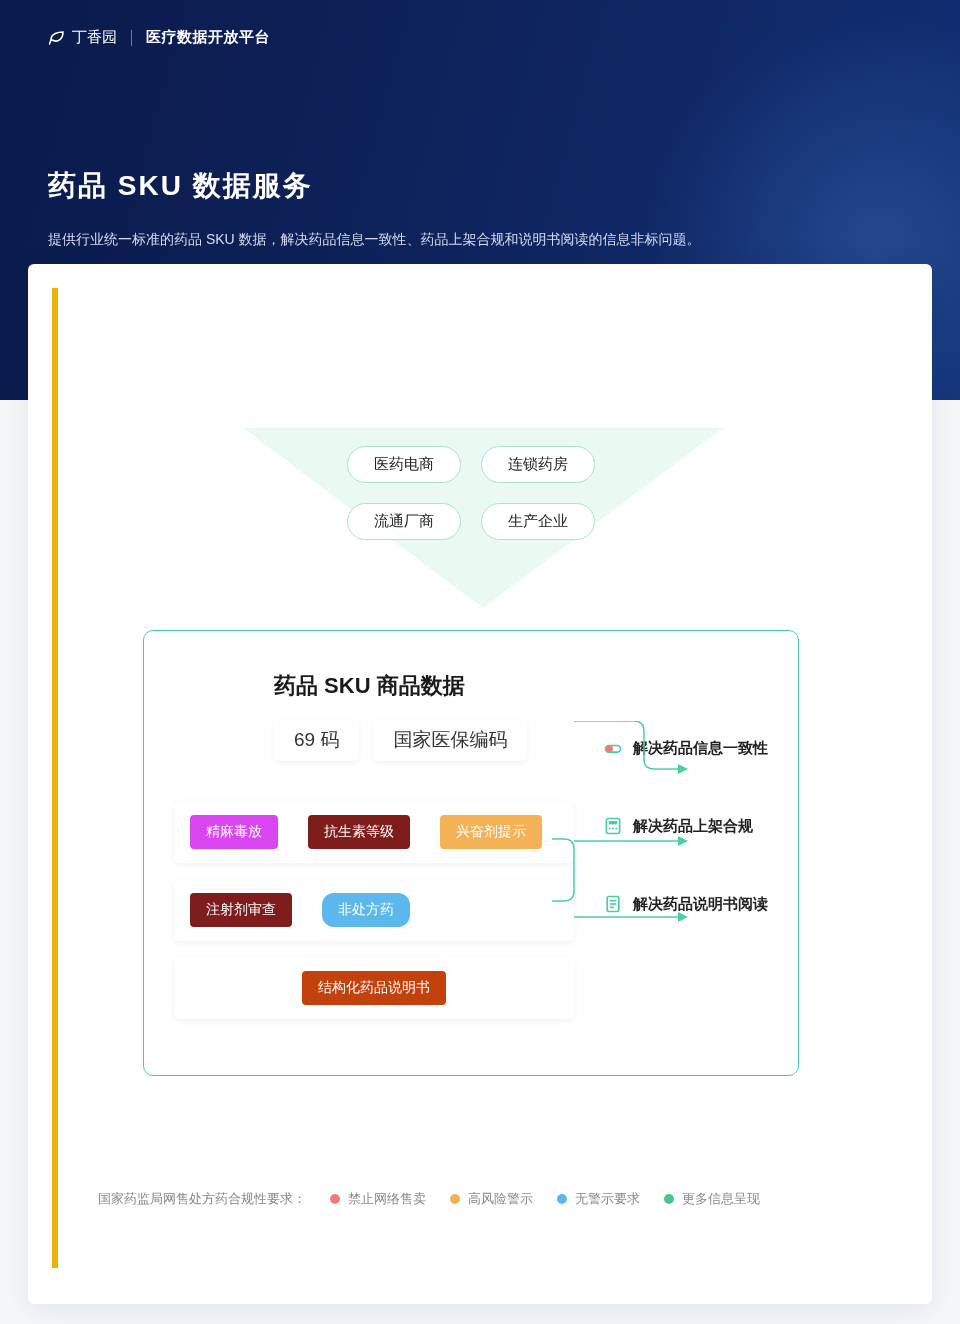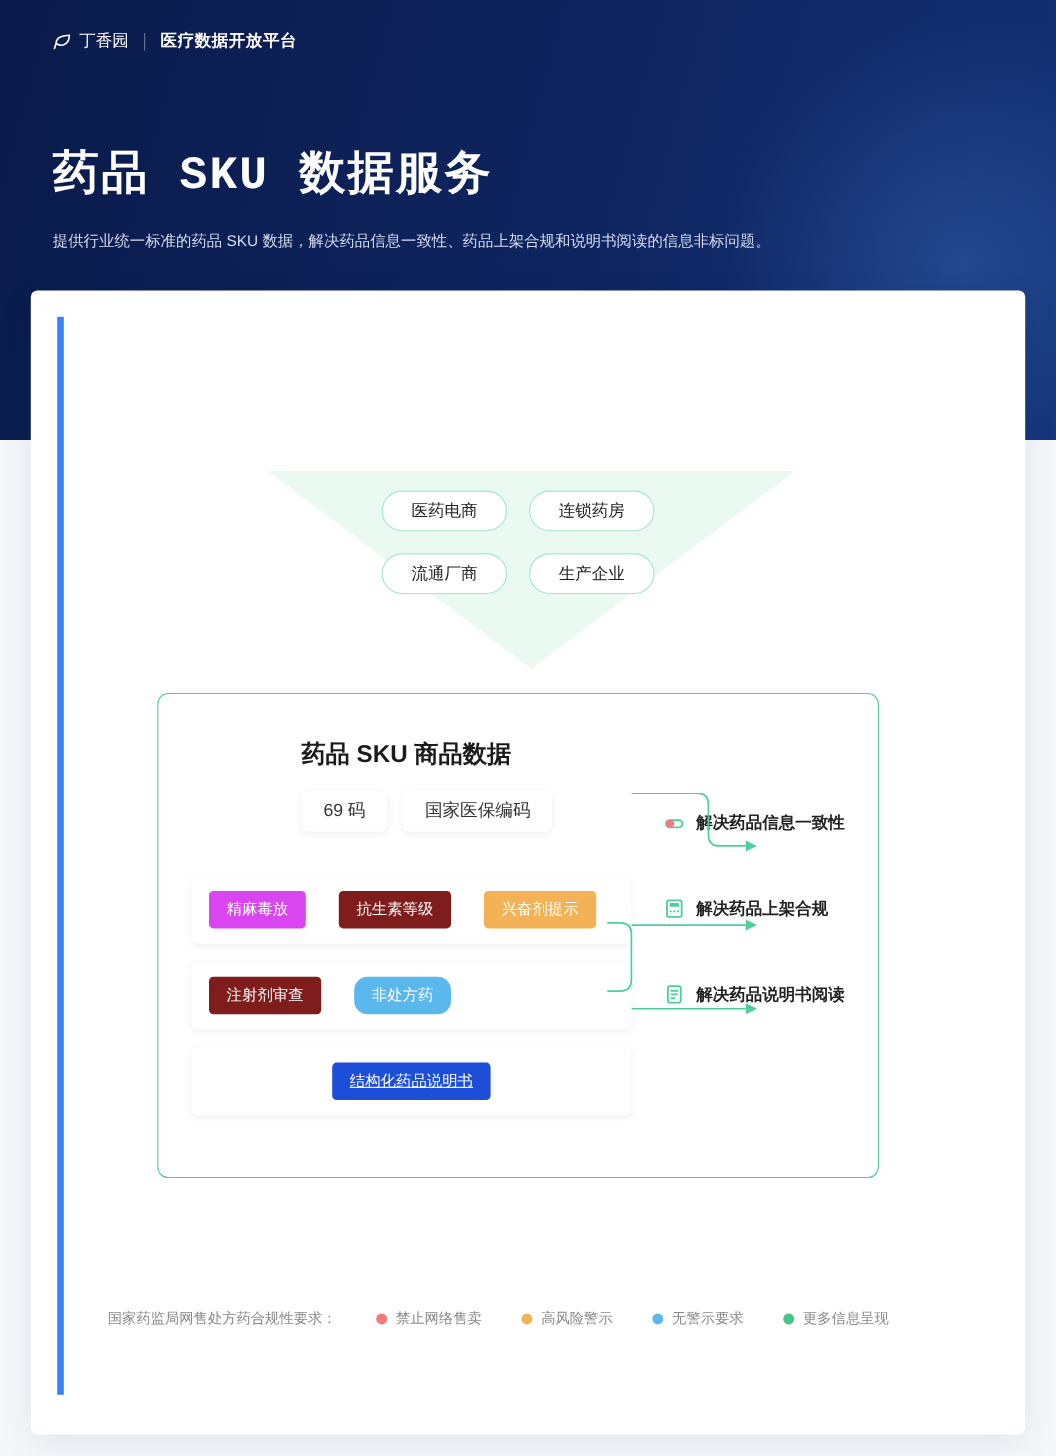--- a/index.html
+++ b/index.html
@@ -23,35 +23,35 @@
     position: absolute;
     right: -40px; top: 0; bottom: 0; width: 420px;
     background: radial-gradient(circle at 70% 60%, rgba(70,120,200,.35), rgba(10,25,70,0) 60%);
     pointer-events: none;
   }
   .brand { display: flex; align-items: center; gap: 14px; font-size: 15px; }
   .brand-logo { display: flex; align-items: center; gap: 6px; font-weight: 500; }
   .brand-logo svg { width: 18px; height: 18px; }
   .brand-sep { width: 1px; height: 16px; background: rgba(255,255,255,.4); }
   .brand-sub { font-weight: 600; letter-spacing: .5px; }
-  .title { margin-top: 82px; font-size: 42px; font-weight: 700; letter-spacing: 2px; font-family: Liberation Mono, monospace; }
+  .title { margin-top: 120px; font-size: 28px; font-weight: 700; letter-spacing: 2px; }
   .subtitle { margin-top: 22px; font-size: 14px; color: #d7dcf0; line-height: 1.8; max-width: 680px; }
 
   .card {
     position: absolute;
     left: 28px; right: 28px; top: 264px;
     bottom: 20px;
     background: #fff;
     border-radius: 6px;
     box-shadow: 0 8px 32px rgba(10,30,80,.08);
     padding: 24px 24px 40px;
   }
   .inner {
     position: relative;
-    border-left: 6px solid #3b82f6;
+    border-left: 6px solid #eab308;
     min-height: 980px;
     padding: 28px 40px 80px 16px;
   }
 
   .triangle {
     position: absolute;
     top: 140px; left: 0; right: 0;
     display: flex; justify-content: center;
     pointer-events: none;
   }
@@ -81,21 +81,21 @@
     border: 1.5px solid #4cd09b;
     border-radius: 10px;
     padding: 40px 30px 40px 30px;
   }
   .sku-head { font-size: 22px; font-weight: 700; color: #1a1a1a; margin-left: 100px; }
   .code-row { display: flex; gap: 14px; margin: 18px 0 40px 100px; }
   .code-chip {
     background: #fff;
     border-radius: 6px;
     padding: 8px 20px;
-    font-size: 16px;
+    font-size: 19px;
     box-shadow: 0 2px 6px rgba(0,0,0,.06);
     color: #333;
   }
 
   .strip {
     background: #fff;
     border-radius: 6px;
     box-shadow: 0 2px 6px rgba(0,0,0,.06);
     padding: 14px 16px;
     display: flex;
@@ -108,42 +108,42 @@
     border-radius: 4px;
     padding: 8px 16px;
     font-size: 14px;
     color: #fff;
     white-space: nowrap;
   }
   .tag.red { background: #d946ef; }
   .tag.ylw { background: #7f1d1d; }
   .tag.ylw2 { background: #f2b255; }
   .tag.blu { background: #5bb8ec; border-radius: 12px; }
-  .tag.grn { background: #1d4ed8; text-decoration: underline; }
+  .tag.grn { background: #c2410c; }
 
   .benefits {
     position: absolute;
     right: 30px;
     top: 107px;
     display: flex; flex-direction: column; gap: 58px;
   }
   .benefit { display: flex; align-items: center; gap: 10px; font-size: 15px; font-weight: 700; color: #222; }
   .benefit svg.icon { width: 20px; height: 20px; flex-shrink: 0; }
 
   .connector {
     position: absolute;
     pointer-events: none;
   }
   .connector path { stroke: #4cd09b; stroke-width: 1.5; fill: none; }
   .connector.arrow polygon { fill: #4cd09b; }
 
   .legend {
     position: absolute;
     left: 40px; right: 40px; bottom: 60px;
-    display: flex; align-items: center; gap: 36px;
+    display: flex; align-items: center; gap: 24px;
     font-size: 13px; color: #888;
   }
   .legend-title { color: #888; }
   .legend-item { display: flex; align-items: center; gap: 8px; color: #888; }
   .dot { width: 10px; height: 10px; border-radius: 50%; }
   .dot.red { background: #f07b7e; }
   .dot.ylw { background: #f2b255; }
   .dot.blu { background: #5bb8ec; }
   .dot.grn { background: #48c68a; }
 </style>

